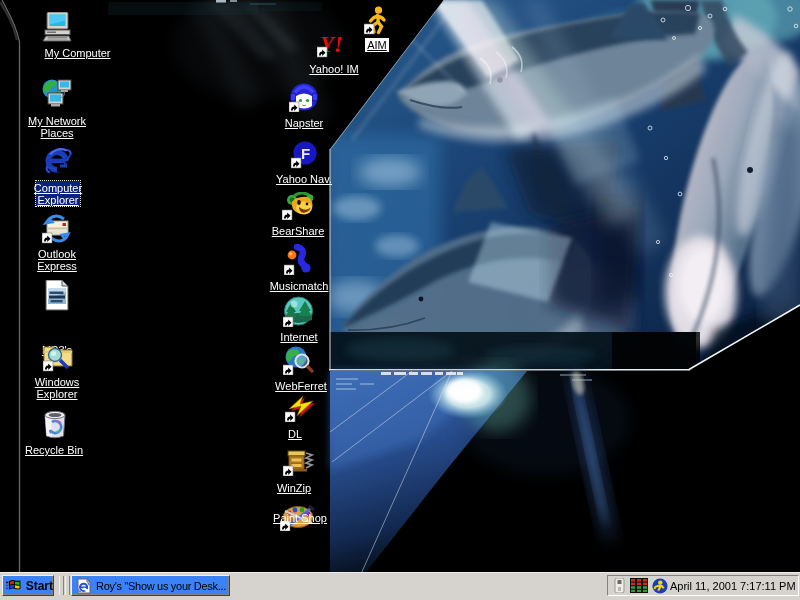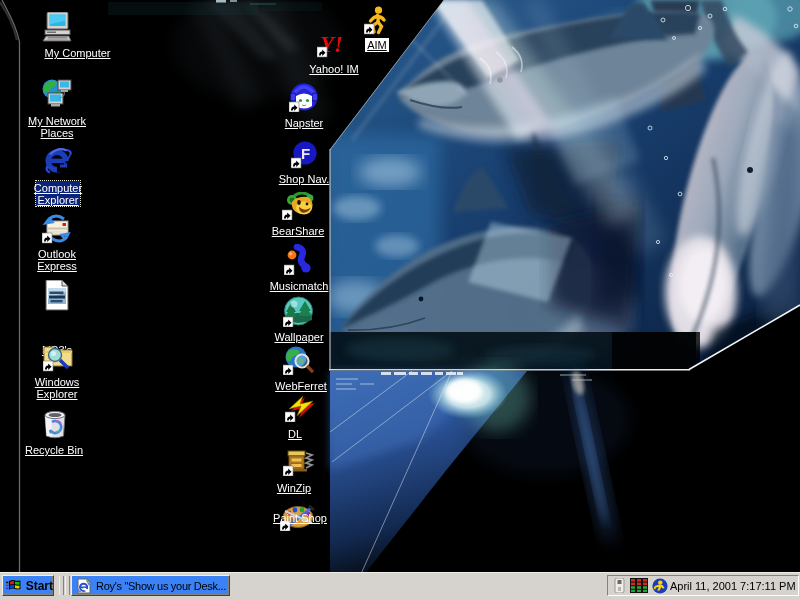--- a/index.html
+++ b/index.html
@@ -347,21 +347,21 @@
 </svg></div>
 <div class="lb" style="left:304px;top:117px;"><u>Napster</u></div>
 
 <div class="abs" style="left:291px;top:139px;">
 <svg width="26" height="30" viewBox="0 0 26 30">
   <circle cx="14" cy="14" r="11.6" fill="#1818c0"></circle>
   <text x="14.5" y="19.5" text-anchor="middle" font-family="Liberation Sans,sans-serif" font-weight="bold" font-size="15" fill="#e8e8f8">F</text>
   <rect x="0" y="19" width="10" height="10" fill="#fff" stroke="#777" stroke-width=".6"></rect>
   <path d="M2,27.5 Q2,23.5 5.2,23.5 L5.2,21.5 L8.5,24.8 L5.2,28 L5.2,25.8 Q3.8,25.8 3.8,27.5 Z" fill="#000"></path>
 </svg></div>
-<div class="lb" style="left:304px;top:173px;"><u>Shop Nav.</u></div>
+<div class="lb" style="left:304px;top:173px;"><u>Yahoo Nav.</u></div>
 
 <div class="abs" style="left:282px;top:192px;">
 <svg width="34" height="28" viewBox="0 0 34 28">
   <circle cx="10" cy="8" r="5" fill="#3aa83a"></circle>
   <circle cx="10" cy="8" r="2.4" fill="#1a701a"></circle>
   <path d="M12,4 Q20,-2 28,4" fill="none" stroke="#2a982a" stroke-width="3"></path>
   <circle cx="28" cy="6" r="3.4" fill="#3aa83a"></circle>
   <path d="M10,10 Q9,17 14,20 Q20,24 27,20 Q32,16 30,10 Q28,4 20,5 Q13,5.5 10,10 Z" fill="#e8a824"></path>
   <ellipse cx="22" cy="16" rx="8" ry="6.5" fill="#f8d040"></ellipse>
   <path d="M17,15 Q23,20 29,15.5 Q26,21.5 20,20.5 Q17,19 17,15 Z" fill="#7a3a10"></path>
@@ -386,21 +386,21 @@
 <div class="abs" style="left:283px;top:296px;">
 <svg width="31" height="31" viewBox="0 0 31 31">
   <circle cx="15.5" cy="15" r="14" fill="#58c8c0" stroke="#2a7a6a"></circle>
   <path d="M2,20 Q15,14 29,20 L29,24 Q15,30 2,24 Z" fill="#1a6a4a"></path>
   <path d="M8,7 L13,16 L3,16 Z M8,11 L14,21 L2,21 Z" fill="#187848"></path>
   <path d="M22,5 L28,15 L16,15 Z M22,9 L29,20 L15,20 Z" fill="#1a8050"></path>
   <circle cx="11" cy="8" r="3.5" fill="#b8ecec" opacity=".7"></circle>
   <rect x="0" y="21" width="10" height="10" fill="#fff" stroke="#777" stroke-width=".6"></rect>
   <path d="M2,29.5 Q2,25.5 5.2,25.5 L5.2,23.5 L8.5,26.8 L5.2,30 L5.2,27.8 Q3.8,27.8 3.8,29.5 Z" fill="#000"></path>
 </svg></div>
-<div class="lb" style="left:299px;top:331px;"><u>Wallpaper</u></div>
+<div class="lb" style="left:299px;top:331px;"><u>Internet</u></div>
 
 <div class="abs" style="left:283px;top:346px;">
 <svg width="31" height="29" viewBox="0 0 31 29">
   <circle cx="13" cy="11" r="10.5" fill="#2878c8"></circle>
   <path d="M5,5 Q10,2 15,4 Q18,7 14,9 Q9,10 8,14 Q6,17 3,13 Q3,8 5,5 Z" fill="#38b048"></path>
   <path d="M16,12 Q21,11 21,16 Q18,19 14,17 Z" fill="#30a040"></path>
   <circle cx="19" cy="15" r="6.5" fill="none" stroke="#e0e0e0" stroke-width="2.2"></circle>
   <circle cx="19" cy="15" r="5.4" fill="#88c8e8" opacity=".5"></circle>
   <line x1="24" y1="20" x2="30" y2="26" stroke="#8a4010" stroke-width="3.2"></line>
   <rect x="0" y="19" width="10" height="10" fill="#fff" stroke="#777" stroke-width=".6"></rect>

